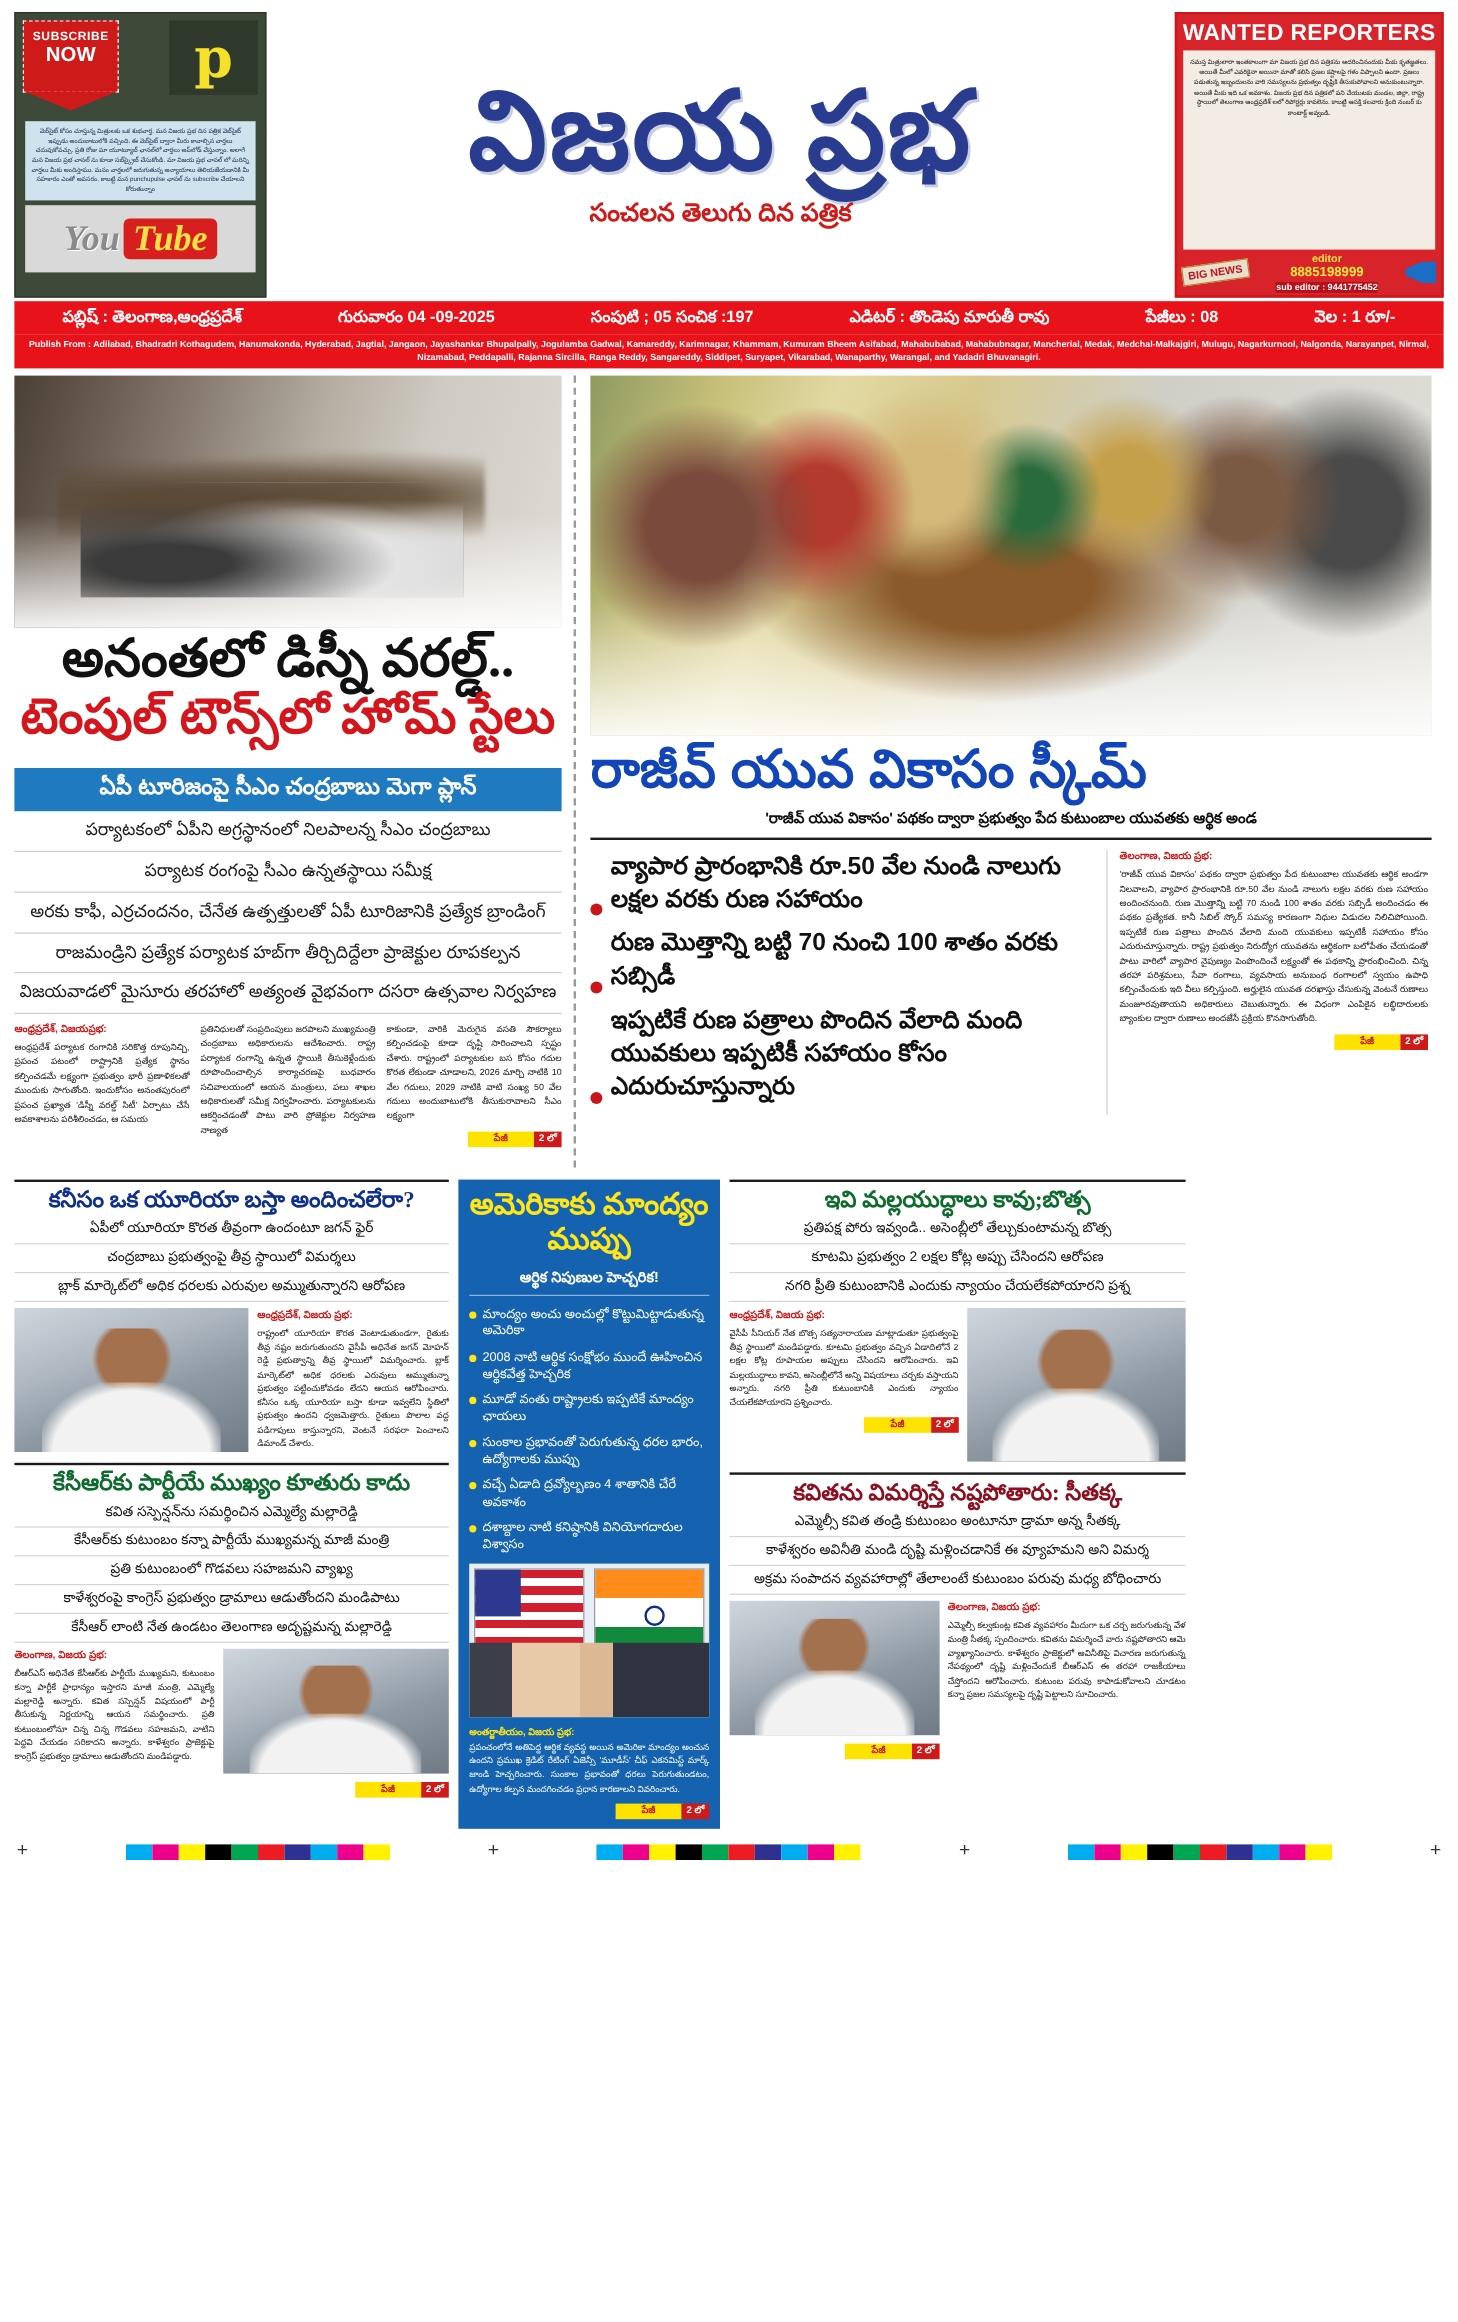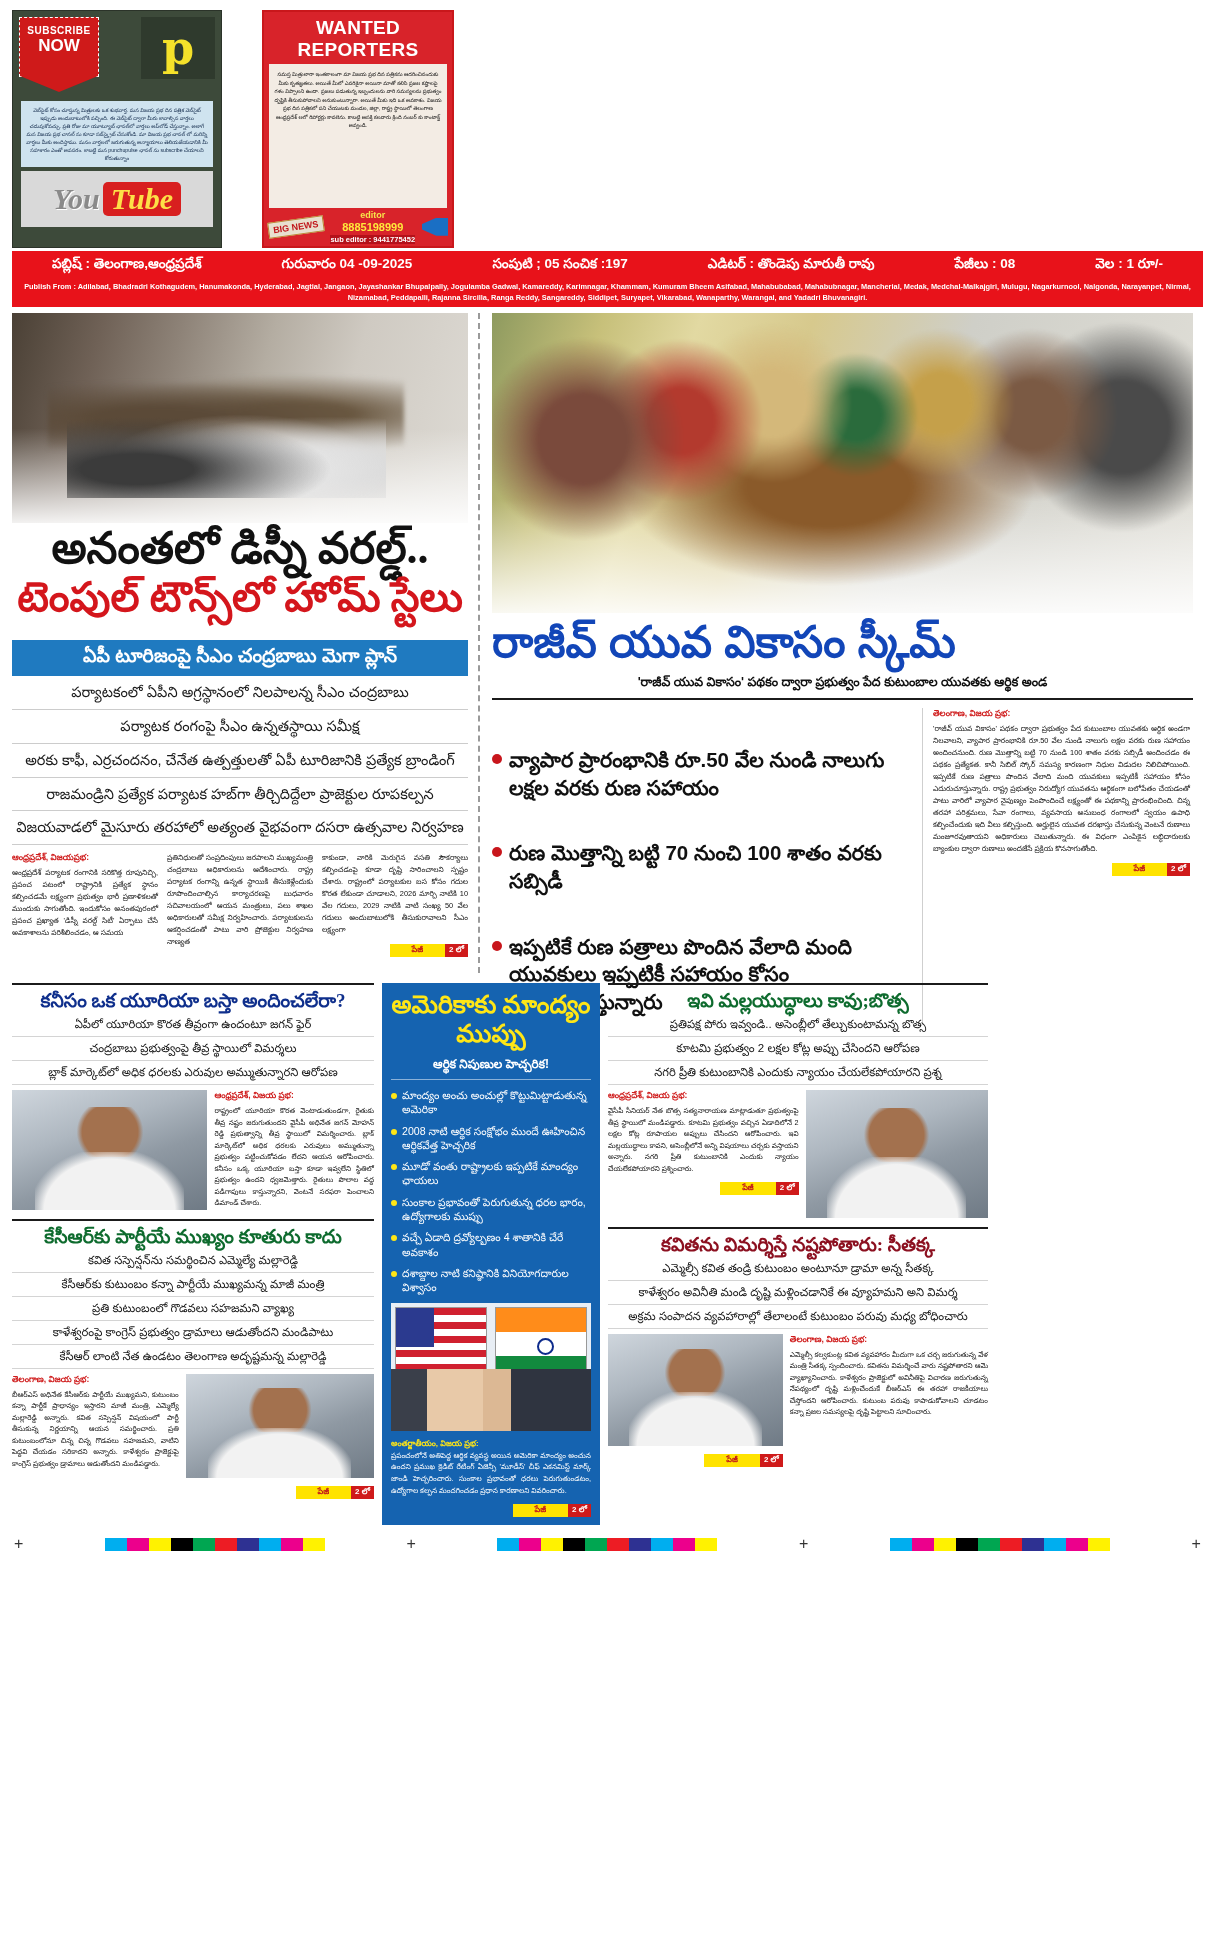--- a/index.html
+++ b/index.html
@@ -48,22 +48,22 @@
 
   .mh-center { flex:1; display:flex; flex-direction:column; align-items:center; justify-content:center; }
   .mh-title {
     color:#2a3c8f; font-size:92px; font-weight:bold; line-height:1;
     font-family:"Liberation Serif", serif; letter-spacing:2px;
     text-shadow: 2px 2px 0 rgba(42,60,143,.25);
   }
   .mh-tag { color:#cf1a1a; font-size:21px; font-weight:bold; margin-top:10px; }
 
   .mh-right {
-    width: 192px; border:2px solid #c9171b; background:#d8232a; position:relative;
-    display:flex; flex-direction:column; overflow:hidden;margin-left:40px;
+    width: 224px; border:2px solid #c9171b; background:#d8232a; position:relative;
+    display:flex; flex-direction:column; overflow:hidden;
   }
   .wr-title { background:#d8232a; color:#fff; font-size:19px; font-weight:bold; text-align:center;
     padding:5px 0 3px 0; letter-spacing:.3px; font-family:"Liberation Sans", sans-serif; }
   .wr-body { flex:1; margin:0 5px; background:#f3ece4; color:#101010; font-size:5.3px; line-height:1.62;
     text-align:center; padding:6px 5px; word-break:break-word; position:relative; }
   .wr-foot { background:#d8232a; display:flex; align-items:center; justify-content:space-between; padding:2px 4px; }
   .big-news { background:#e8e0cf; color:#c0151a; font-weight:bold; font-size:9px; transform:rotate(-8deg);
     padding:2px 4px; border:1px solid #b9842c; }
   .ed-block { color:#f6e44a; font-size:9px; font-weight:bold; text-align:center; line-height:1.25; }
   .ed-block .num { color:#ffe93b; font-size:11px; }
@@ -127,21 +127,21 @@
       radial-gradient(ellipse at 48% 58%, #8a5a2a 0 16%, rgba(138,90,42,0) 40%);
     filter: blur(1px);
   }
   .hl-blue-big { font-size:44px; font-weight:bold; color:#1246b8; text-align:left; line-height:1.15;
      margin-top:4px; font-family:Liberation Sans, sans-serif; }
   .cap-line { font-size:12.5px; color:#101010; text-align:center; padding:7px 0 6px; border-bottom:2px solid #1b1b1b;
      font-weight:bold; }
 
   .bullets { margin-top:8px; display:flex; }
   .bullets-left { width:430px; }
-  .b-item { display:flex; gap:7px; align-items:flex-start; margin-bottom:9px;margin-top:38px; }
+  .b-item { display:flex; gap:7px; align-items:flex-end; margin-bottom:9px; }
   .b-dot { width:10px; height:10px; background:#c8161c; border-radius:50%; margin-top:8px; flex:none; }
   .b-text { font-size:20.5px; font-weight:bold; color:#111; line-height:1.35; }
   .bullets-right { width:268px; padding-left:10px; border-left:1px solid #cfcfcf; }
   .by-red { color:#cf1a1a; font-size:8.5px; font-weight:bold; margin-bottom:3px; }
   .tiny-col { font-size:7.4px; line-height:1.62; color:#121212; text-align:justify; }
 
   
   .lead-cols { display:flex; gap:9px; margin-top:7px; }
   .lead-cols .c { flex:1; }
 
@@ -224,20 +224,24 @@
           <span class="logo-p">p</span>
         </div>
       </div>
       <div class="mh-blurb">వెబ్‌సైట్ కోసం చూస్తున్న మిత్రులకు ఒక శుభవార్త. మన విజయ ప్రభ దిన పత్రిక వెబ్‌సైట్ ఇప్పుడు అందుబాటులోకి వచ్చింది. ఈ వెబ్‌సైట్ ద్వారా మీరు కావాల్సిన వార్తలు చదువుకోవచ్చు. ప్రతి రోజు మా యూట్యూబ్ ఛానల్‌లో వార్తలు అప్‌లోడ్ చేస్తున్నాం. అలాగే మన విజయ ప్రభ చానల్ ను కూడా సబ్‌స్క్రైబ్ చేసుకోండి. మా విజయ ప్రభ చానల్ లో మరిన్ని వార్తలు మీకు అందిస్తాము. మనం వార్తలలో జరుగుతున్న అన్యాయాలు తెలియజేయడానికి మీ సహకారం ఎంతో అవసరం. కాబట్టి మన punchupulse ఛానల్ ను subscribe చేయాలని కోరుతున్నాం</div>
       <div class="yt-box">
         <span class="yt-word">You</span>
         <span class="yt-tube">Tube</span>
       </div>
     </div>
 
+    <div class="mh-center">
+      <div class="mh-title">విజయ ప్రభ</div>
+      <div class="mh-tag">సంచలన తెలుగు దిన పత్రిక</div>
+    </div>
 
     <div class="mh-right">
       <div class="wr-title">WANTED REPORTERS</div>
       <div class="wr-body">సమస్త మిత్రులారా ఇంతకాలంగా మా విజయ ప్రభ దిన పత్రికను ఆదరించినందుకు మీకు కృతజ్ఞతలు. అయితే మీలో ఎవరికైనా అయినా మాతో కలిసి ప్రజల కష్టాలపై గళం విప్పాలని ఉందా. ప్రజలు పడుతున్న ఇబ్బందులను వారి సమస్యలను ప్రభుత్వం దృష్టికి తీసుకుపోవాలని అనుకుంటున్నారా. అయితే మీకు ఇది ఒక అవకాశం. విజయ ప్రభ దిన పత్రికలో పని చేయుటకు మండల, జిల్లా, రాష్ట్ర స్థాయిలో తెలంగాణ ఆంధ్రప్రదేశ్ లలో రిపోర్టర్లు కావలెను. కాబట్టి ఆసక్తి కలవారు క్రింది నంబర్ కు కాంటాక్ట్ అవ్వండి.</div>
       <div class="wr-foot">
         <span class="big-news">BIG NEWS</span>
         <span class="ed-block">
           <span>editor</span><br>
           <span class="num">8885198999</span>
           <span class="sub">sub editor : 9441775452</span>

